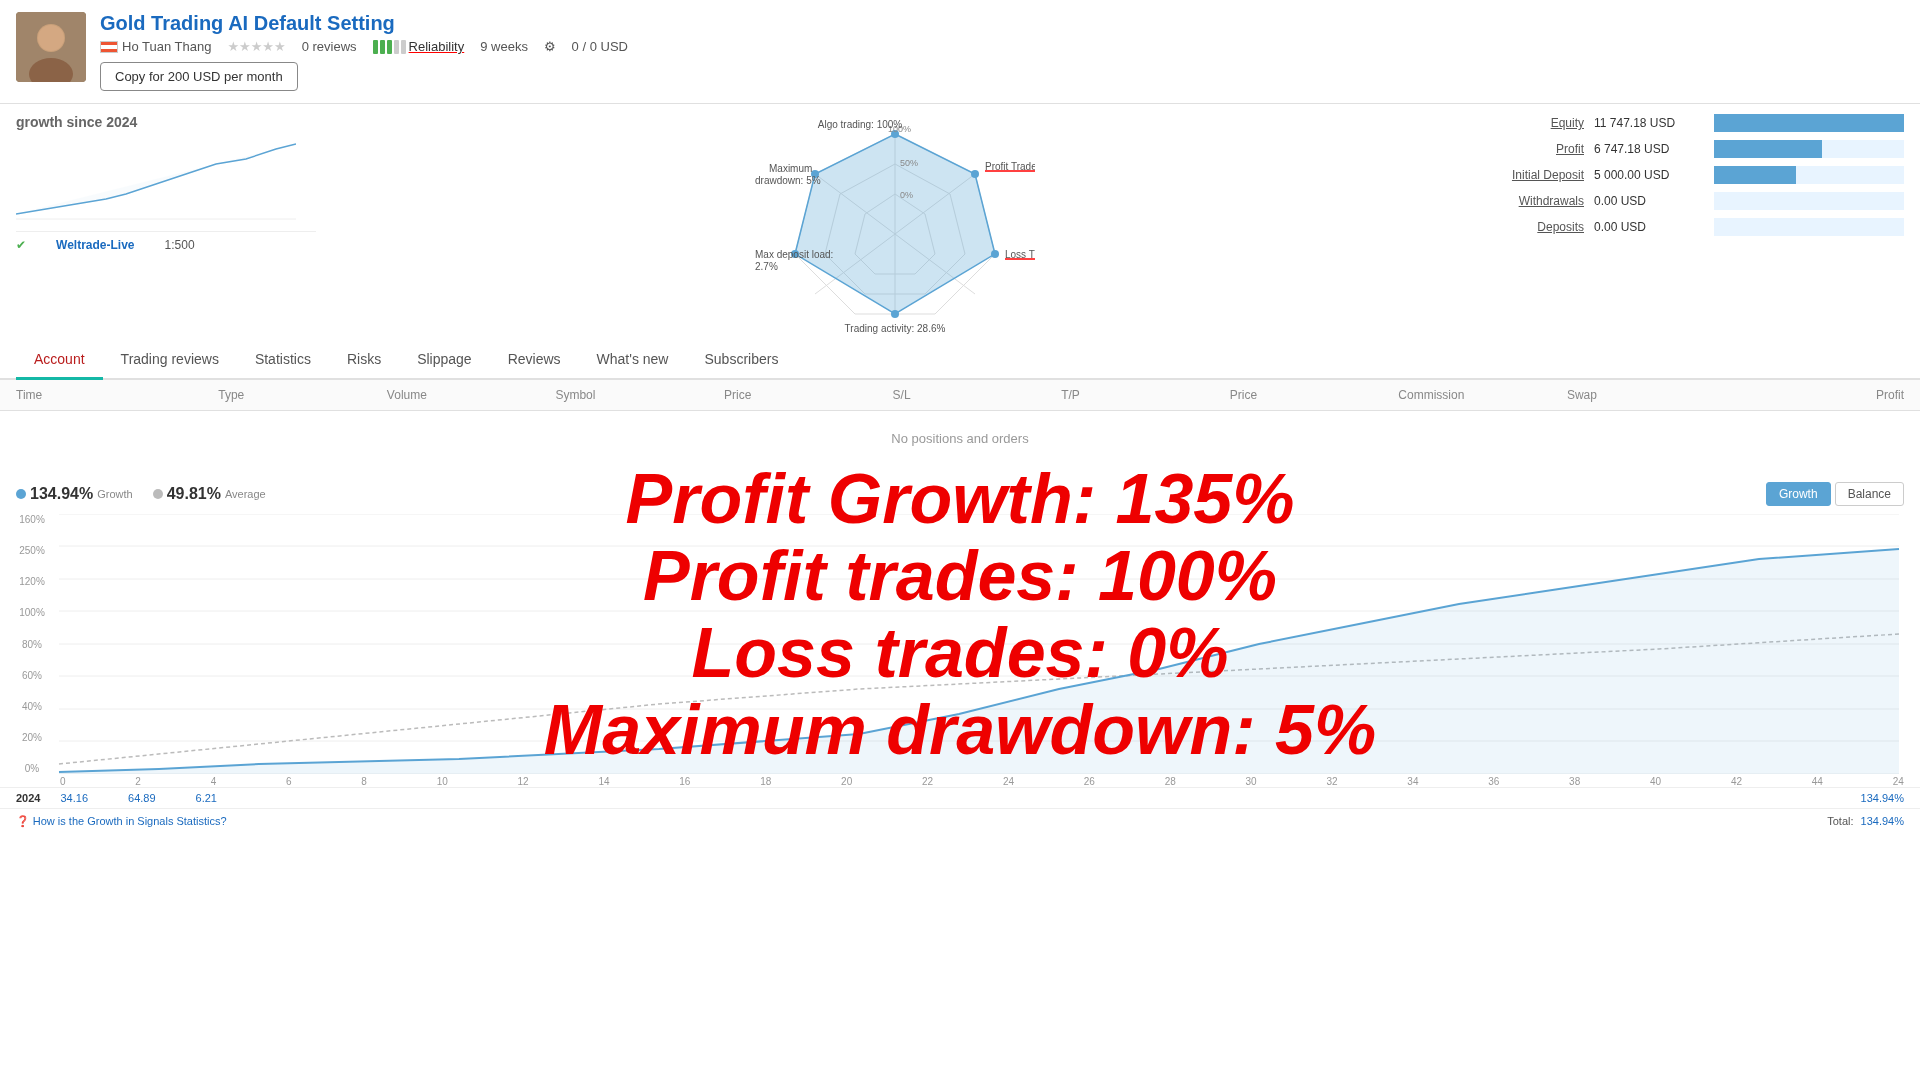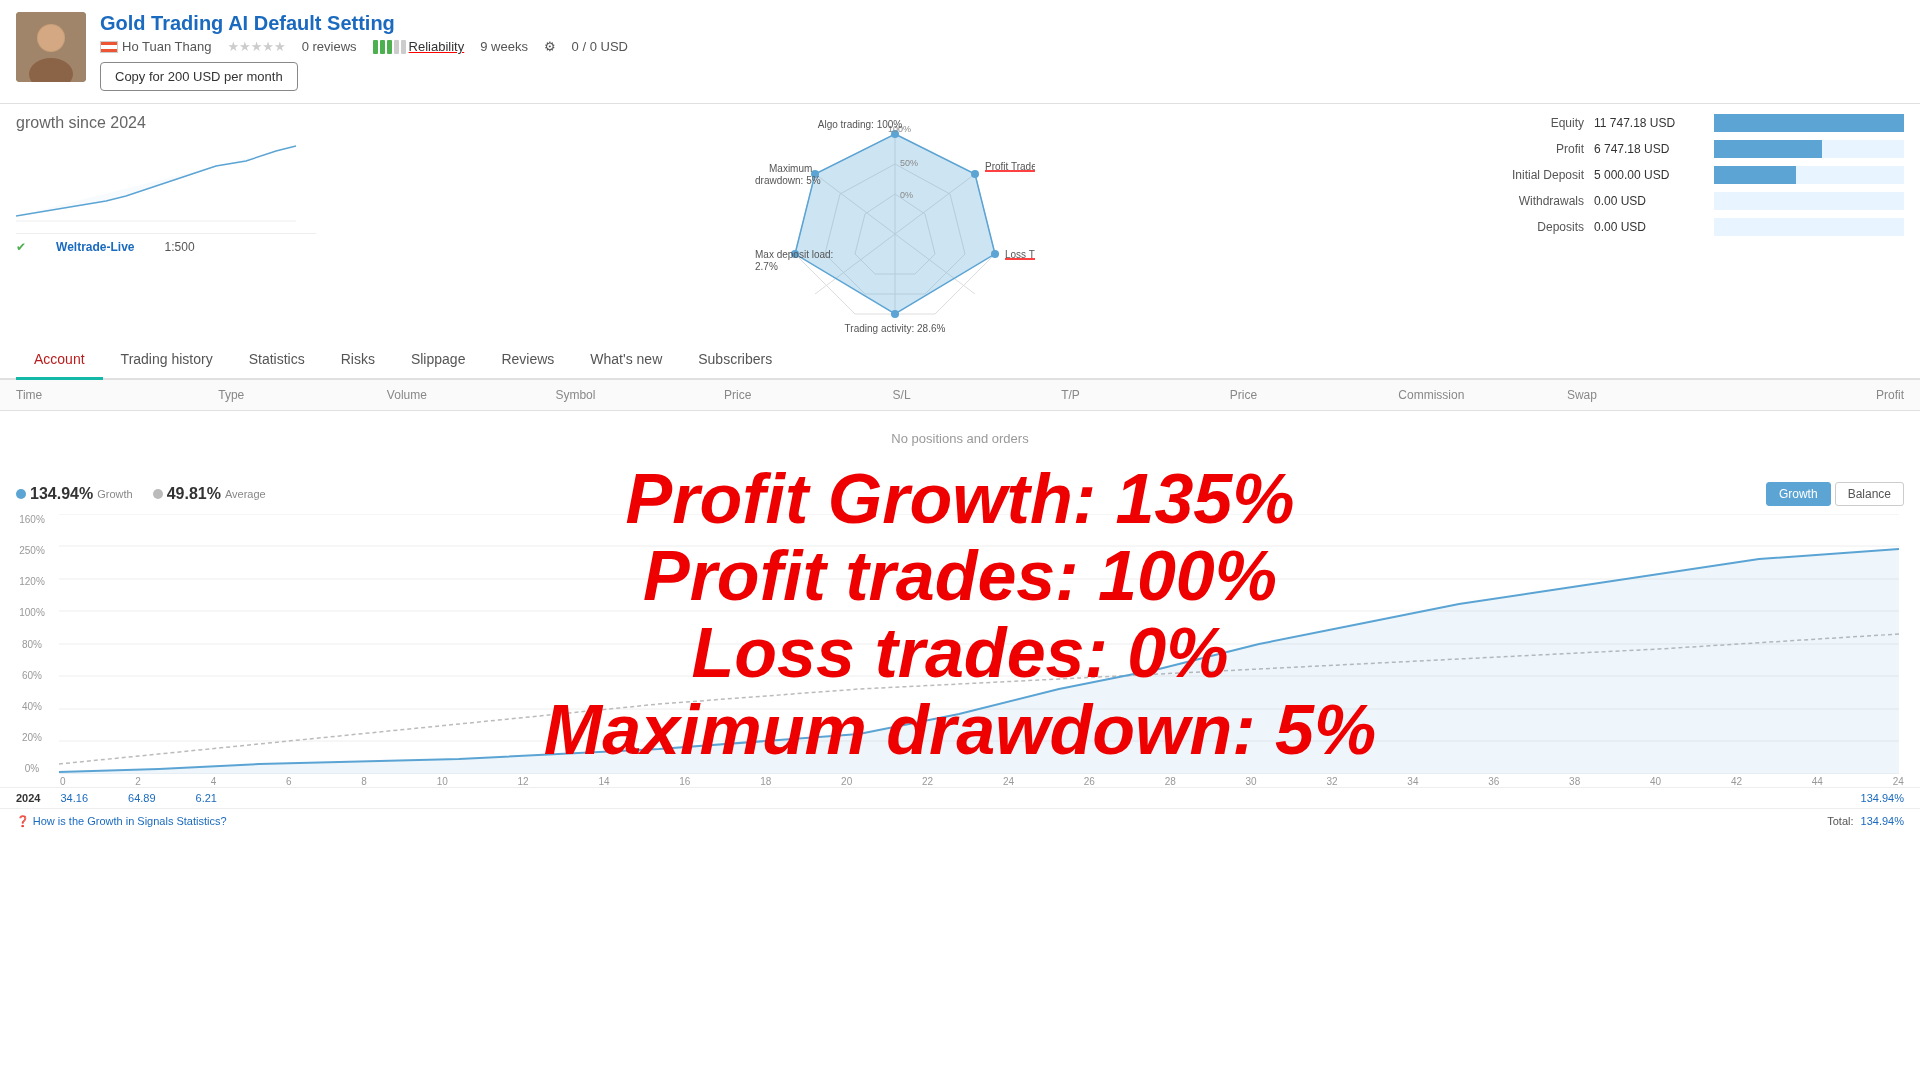--- a/index.html
+++ b/index.html
@@ -6,21 +6,21 @@
     body { font-family: Arial, sans-serif; background: #fff; color: #333; font-size: 13px; overflow-x: hidden; }
     
     
     .header { display: flex; align-items: flex-start; padding: 12px 16px; border-bottom: 1px solid #e0e0e0; }
     .avatar { width: 70px; height: 70px; border-radius: 4px; background: #8B7355; flex-shrink: 0; overflow: hidden; }
     .header-info { margin-left: 14px; flex: 1; }
     .signal-title { color: #1a6abf; font-size: 20px; font-weight: bold; margin-bottom: 4px; }
     .signal-meta { display: flex; align-items: center; gap: 16px; font-size: 13px; color: #555; margin-bottom: 8px; }
     .copy-btn { border: 1px solid #888; background: #fff; padding: 6px 14px; border-radius: 4px; cursor: pointer; font-size: 13px; color: #333; }
     .stat-row { display: flex; align-items: center; margin-bottom: 8px; }
-    .stat-label { width: 120px; text-align: right; color: #555; font-size: 12px; padding-right: 10px; }
+    .stat-label { width: 120px; text-align: right; color: #555; font-size: 12px; padding-right: 10px; text-decoration: underline; }
     .stat-value { width: 120px; font-size: 12px; color: #333; }
     .stat-bar-container { flex: 1; height: 18px; background: #e8f4ff; }
     .stat-bar { height: 100%; background: #5ba4d4; }
     
     
     .broker-info { display: flex; align-items: center; gap: 30px; padding: 6px 0; font-size: 12px; color: #555; border-top: 1px solid #eee; margin-top: 4px; }
     .broker-name { color: #1a6abf; font-weight: bold; }
     
     
     .tabs { display: flex; border-bottom: 2px solid #e0e0e0; padding: 0 16px; margin-top: 4px; }
@@ -105,21 +105,21 @@
       <span>⚙</span>
       <span>0 / 0 USD</span>
     </div>
     <button class="copy-btn">Copy for 200 USD per month</button>
   </div>
 </div>
 
 <div class="top-section">
 
   <div class="top-left">
-    <div style="font-size:16px;color:#666;">growth since 2024</div>
+    <div style="font-size:14px;color:#666;font-weight:bold;">growth since 2024</div>
     
     <svg width="280" height="90" viewBox="0 0 280 90" style="margin-top:4px;">
       <polyline points="0,80 30,75 60,70 90,65 110,60 140,50 170,40 200,30 230,25 260,15 280,10" fill="rgba(91,164,212,0.15)" stroke="#5ba4d4" stroke-width="1.5" fill-opacity="0.3"></polyline>
       <line x1="0" y1="85" x2="280" y2="85" stroke="#eee" stroke-width="1"></line>
     </svg>
     
     <div class="broker-info">
       <span style="color:#4caf50;">✔</span>
       <span class="broker-name">Weltrade-Live</span>
       <span>1:500</span>
@@ -202,21 +202,21 @@
       <div class="stat-value">0.00 USD</div>
       <div class="stat-bar-container">
         <div class="stat-bar" style="width:0%;"></div>
       </div>
     </div>
   </div>
 </div>
 
 <div class="tabs">
   <div class="tab active">Account</div>
-  <div class="tab">Trading history</div>
+  <div class="tab">Trading reviews</div>
   <div class="tab">Statistics</div>
   <div class="tab">Risks</div>
   <div class="tab">Slippage</div>
   <div class="tab">Reviews</div>
   <div class="tab">What's new</div>
   <div class="tab">Subscribers</div>
 </div>
 
 <div class="table-header">
   <div class="th time">Time</div>

